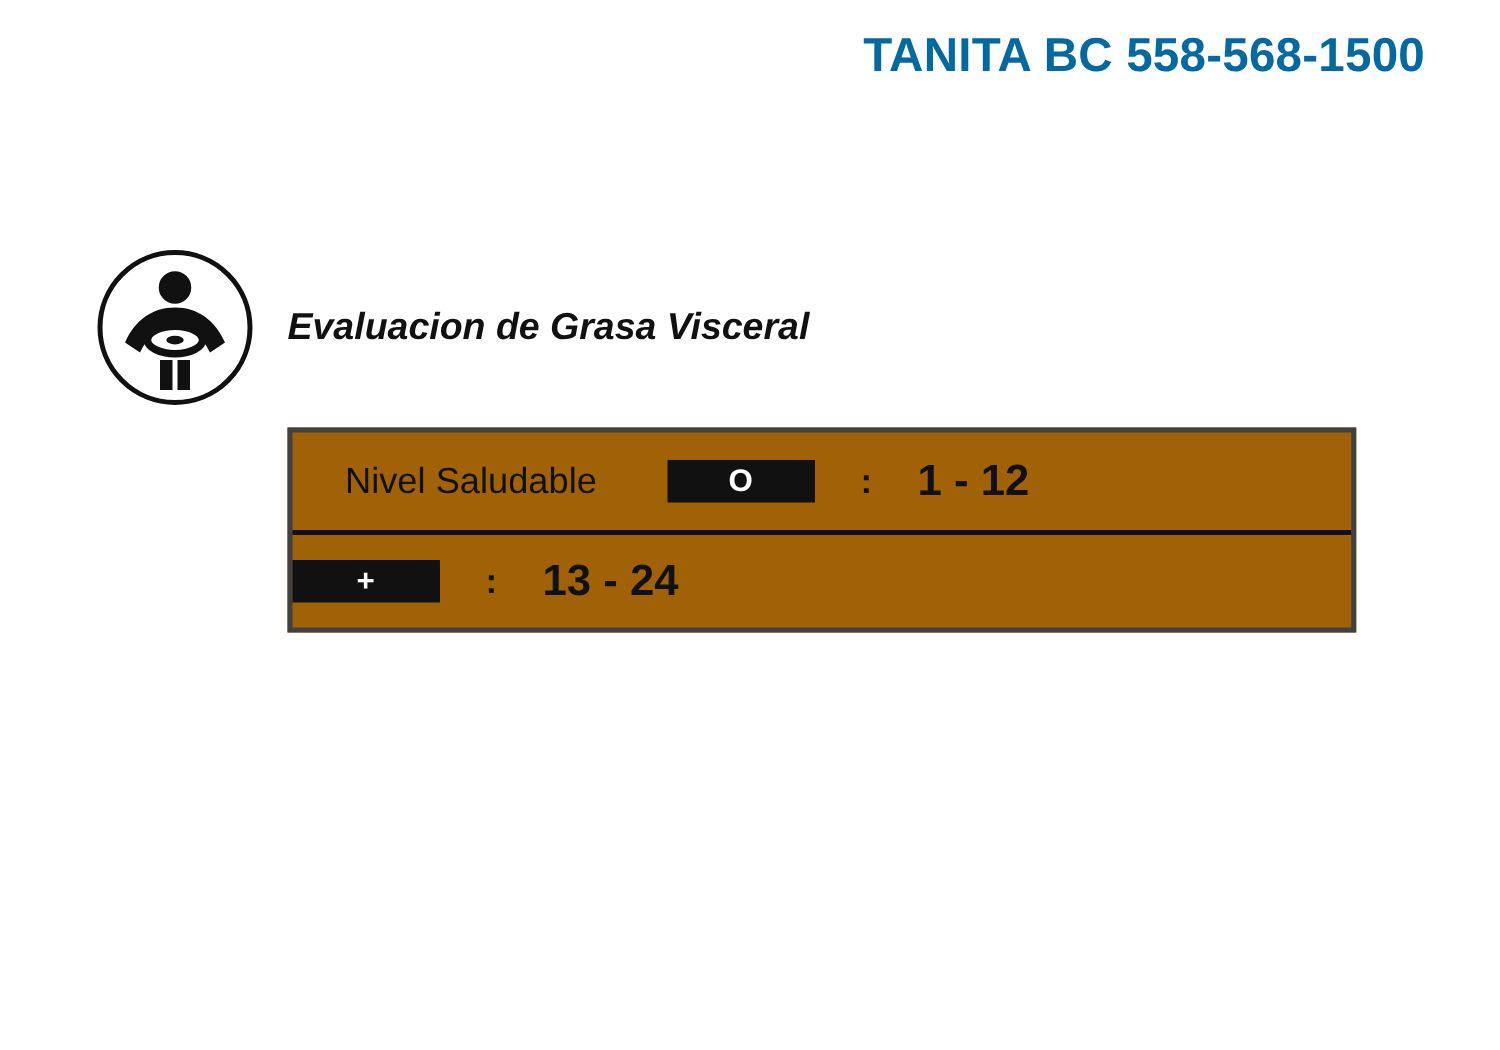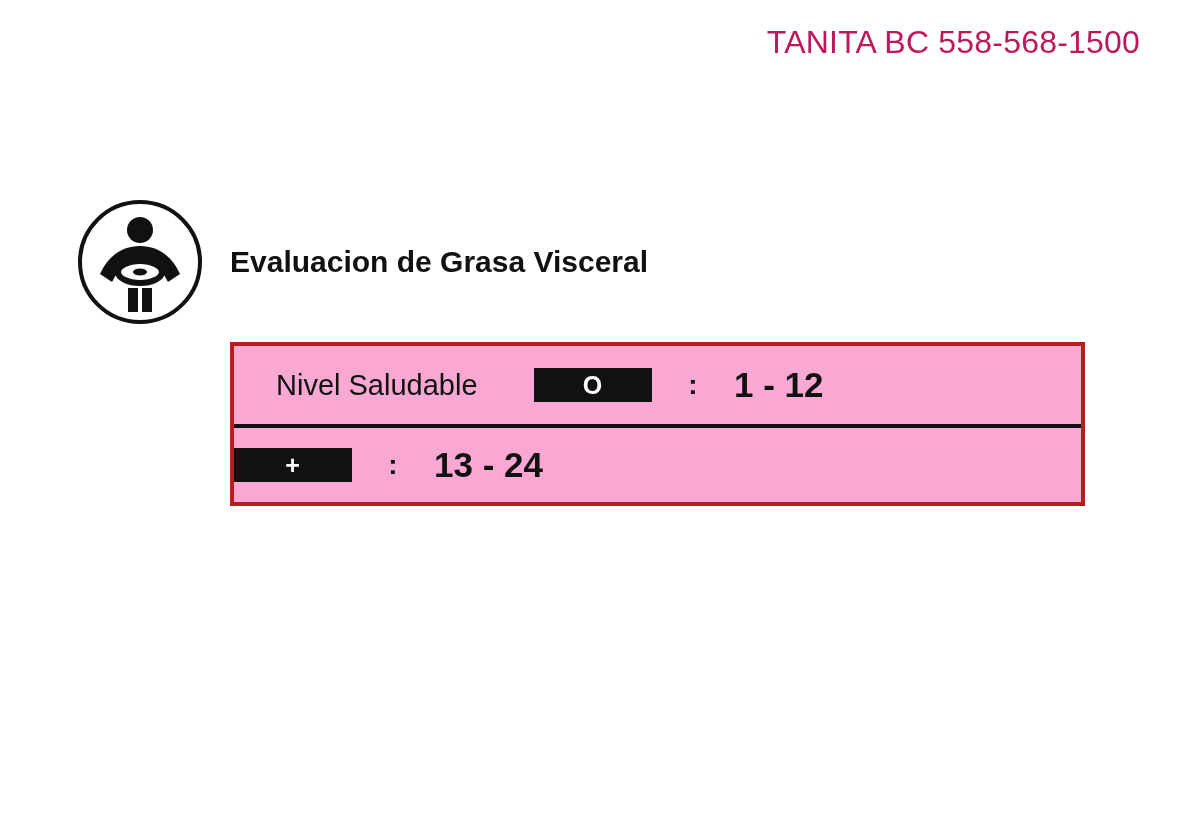--- a/index.html
+++ b/index.html
@@ -14,24 +14,24 @@
     font-family: "Liberation Sans", sans-serif;
     color: #111111;
     overflow: hidden;
   }
 
   
   .model-label {
     position: absolute;
     top: 24px;
     right: 60px;
-    font-size: 32px;
-    font-weight: normal;
+    font-size: 38px;
+    font-weight: bold;
     letter-spacing: 0.2px;
-    color: #be185d;
+    color: #0369a1;
     white-space: nowrap;
   }
 
   
   .section-row {
     position: absolute;
     left: 78px;
     top: 200px;
     display: flex;
     align-items: center;
@@ -47,31 +47,32 @@
     background: #ffffff;
   }
   .visceral-icon svg { display: block; }
 
   .section-title {
     font-size: 30px;
     font-weight: bold;
     margin-left: 28px;
     white-space: nowrap;
     color: #111111;
+    font-style: italic;
   }
 
   
   .legend-table {
     position: absolute;
     left: 230px;
     top: 342px;
     width: 855px;
-    border: 4px solid #b91c1c;
+    border: 4px solid #404040;
     box-sizing: border-box;
-    background: #f9a8d4;
+    background: #a16207;
   }
   .legend-row {
     display: flex;
     align-items: center;
     height: 78px;
     box-sizing: border-box;
   }
   .legend-row + .legend-row {
     border-top: 4px solid #111111;
   }

